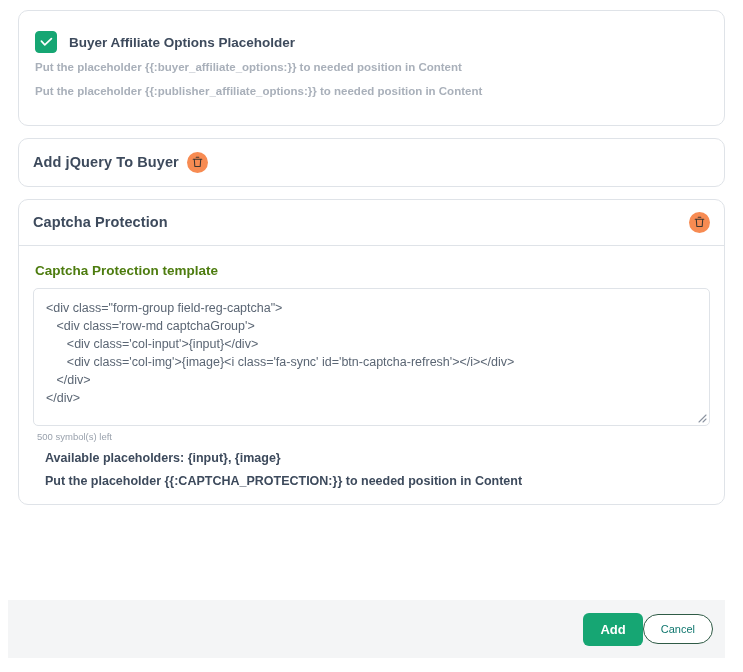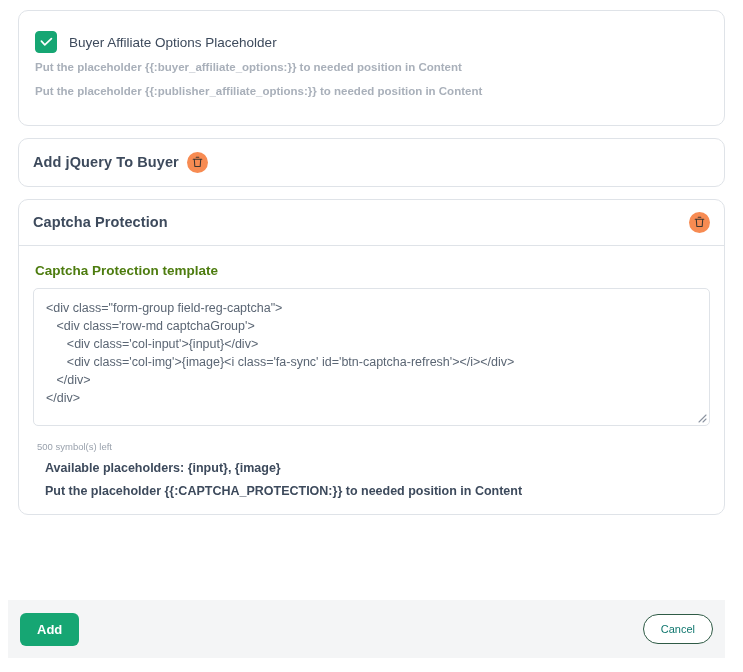--- a/index.html
+++ b/index.html
@@ -93,21 +93,21 @@
     background: #16a673;
     border: 1px solid #16a673;
   }
   .cbox.unchecked {
     background: #ffffff;
     border: 1px solid #cfd4da;
   }
   .cbox svg { display: block; }
   .check-label {
     font-size: 13.5px;
-    font-weight: normal;
+    font-weight: bold;
     color: #3d4a5c;
   }
   .hint {
     font-size: 11.5px;
     color: #a9b0ba;
     margin: 8px 0 10px 2px;
     line-height: 1.2;
     font-weight: bold;
   }
 
@@ -140,41 +140,41 @@
   .resize-grip {
     position: absolute;
     right: 2px;
     bottom: 2px;
     width: 13px;
     height: 13px;
   }
   .counter {
     font-size: 9.5px;
     color: #9aa2ad;
-    margin: 15px 0 0 4px;
+    margin: 5px 0 0 4px;
   }
   .strong-note {
     font-size: 12.5px;
     font-weight: bold;
     color: #3d4a5c;
     margin-top: 9px;
     margin-left: 12px;
   }
 
   
   .footer {
     position: absolute;
     left: 8px;
     right: 18px;
     bottom: 14px;
     height: 58px;
     background: #f4f5f6;
     display: flex;
     align-items: center;
-    justify-content: space-between;
+    justify-content: flex-end;
     padding: 0 12px;
     box-sizing: border-box;
   }
   .btn-add {
     background: #16a673;
     color: #ffffff;
     font-size: 13px;
     font-weight: bold;
     border: none;
     border-radius: 6px;

